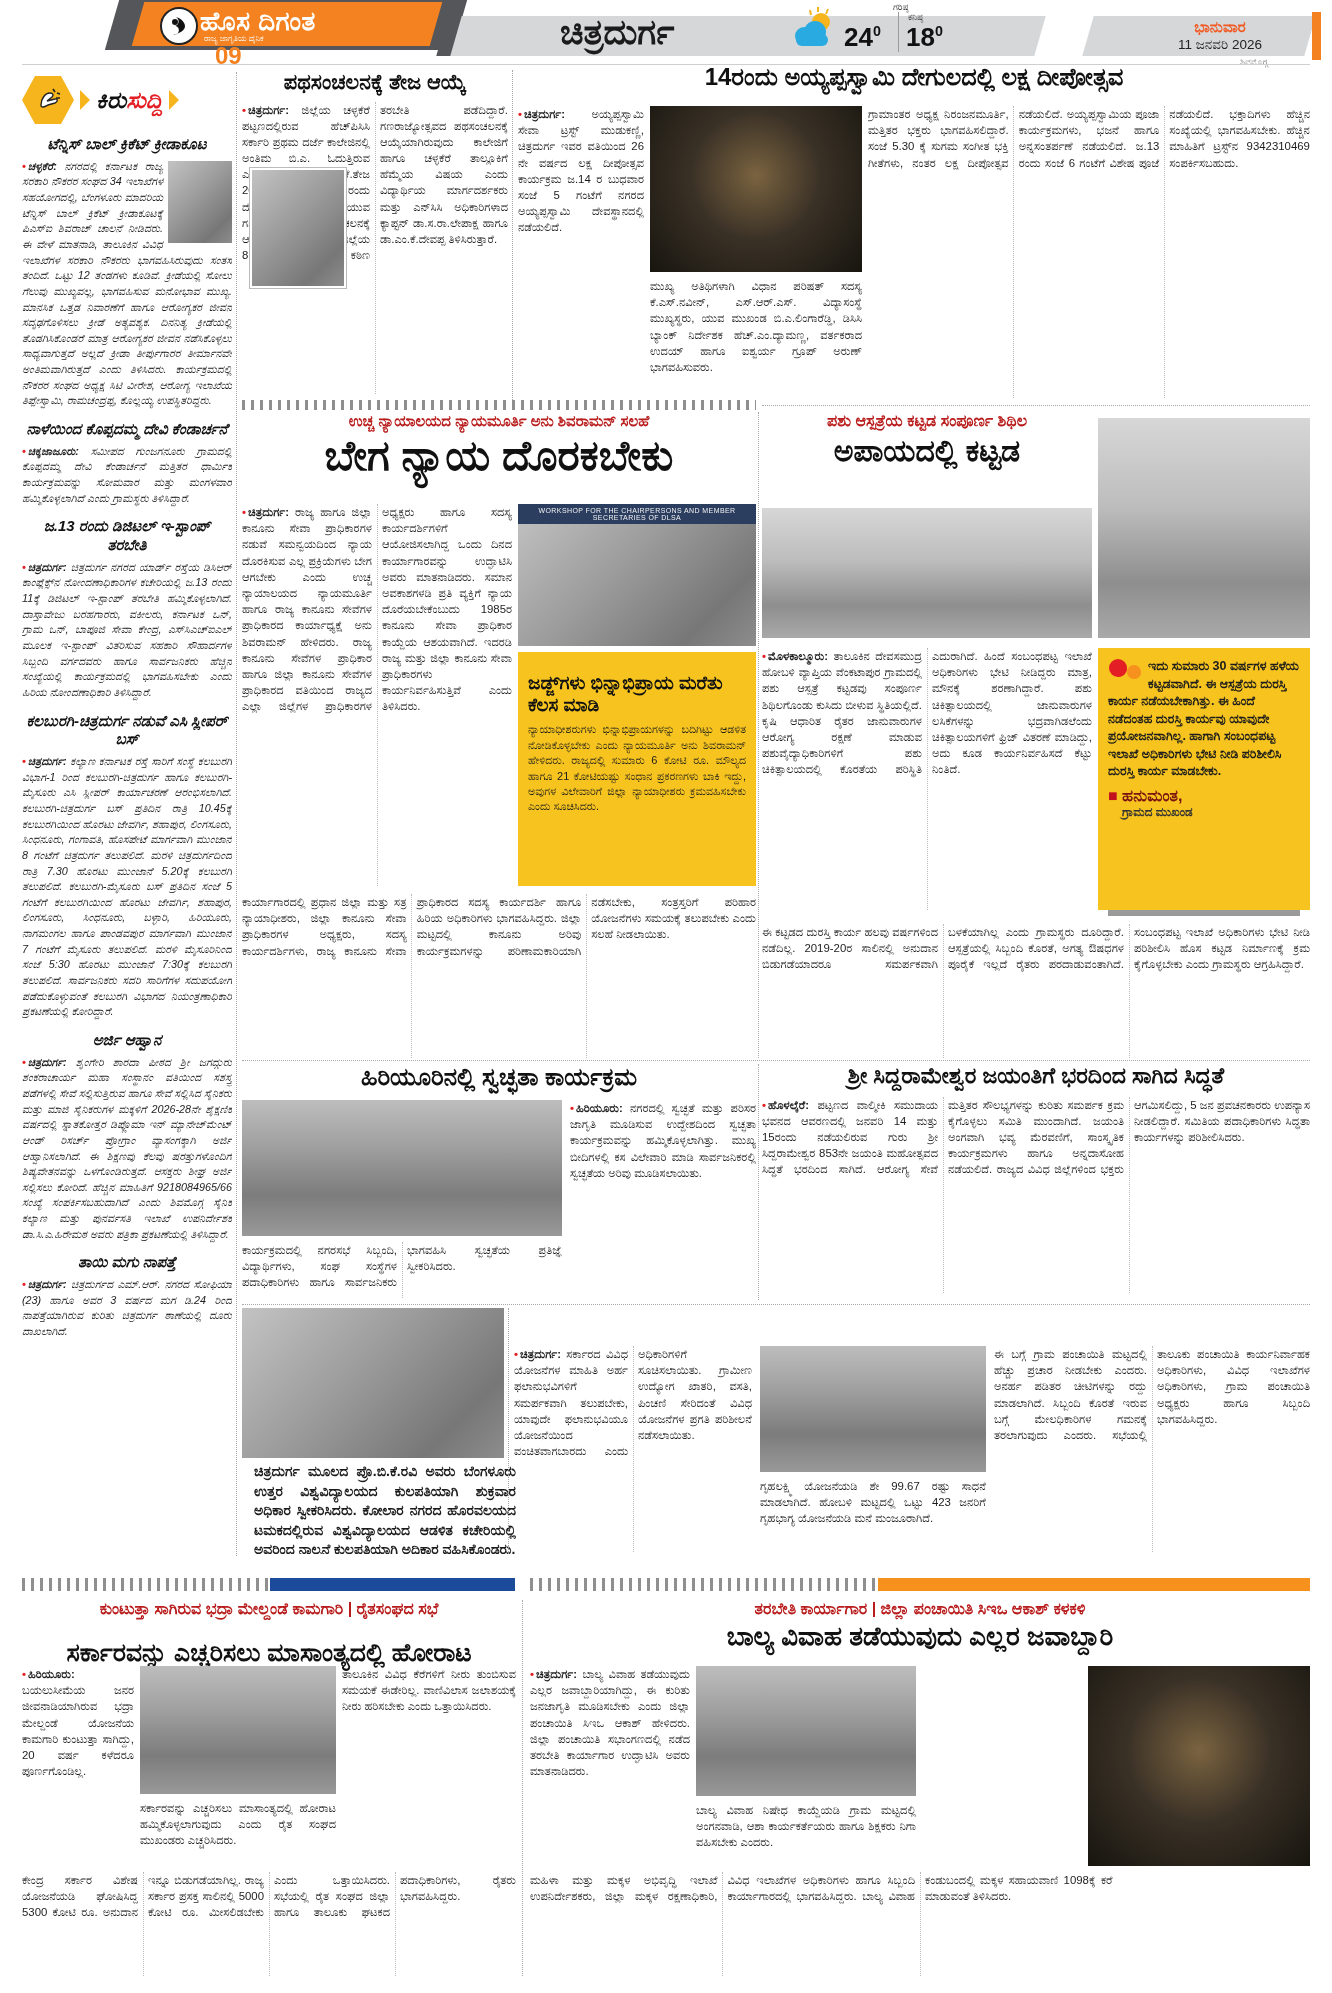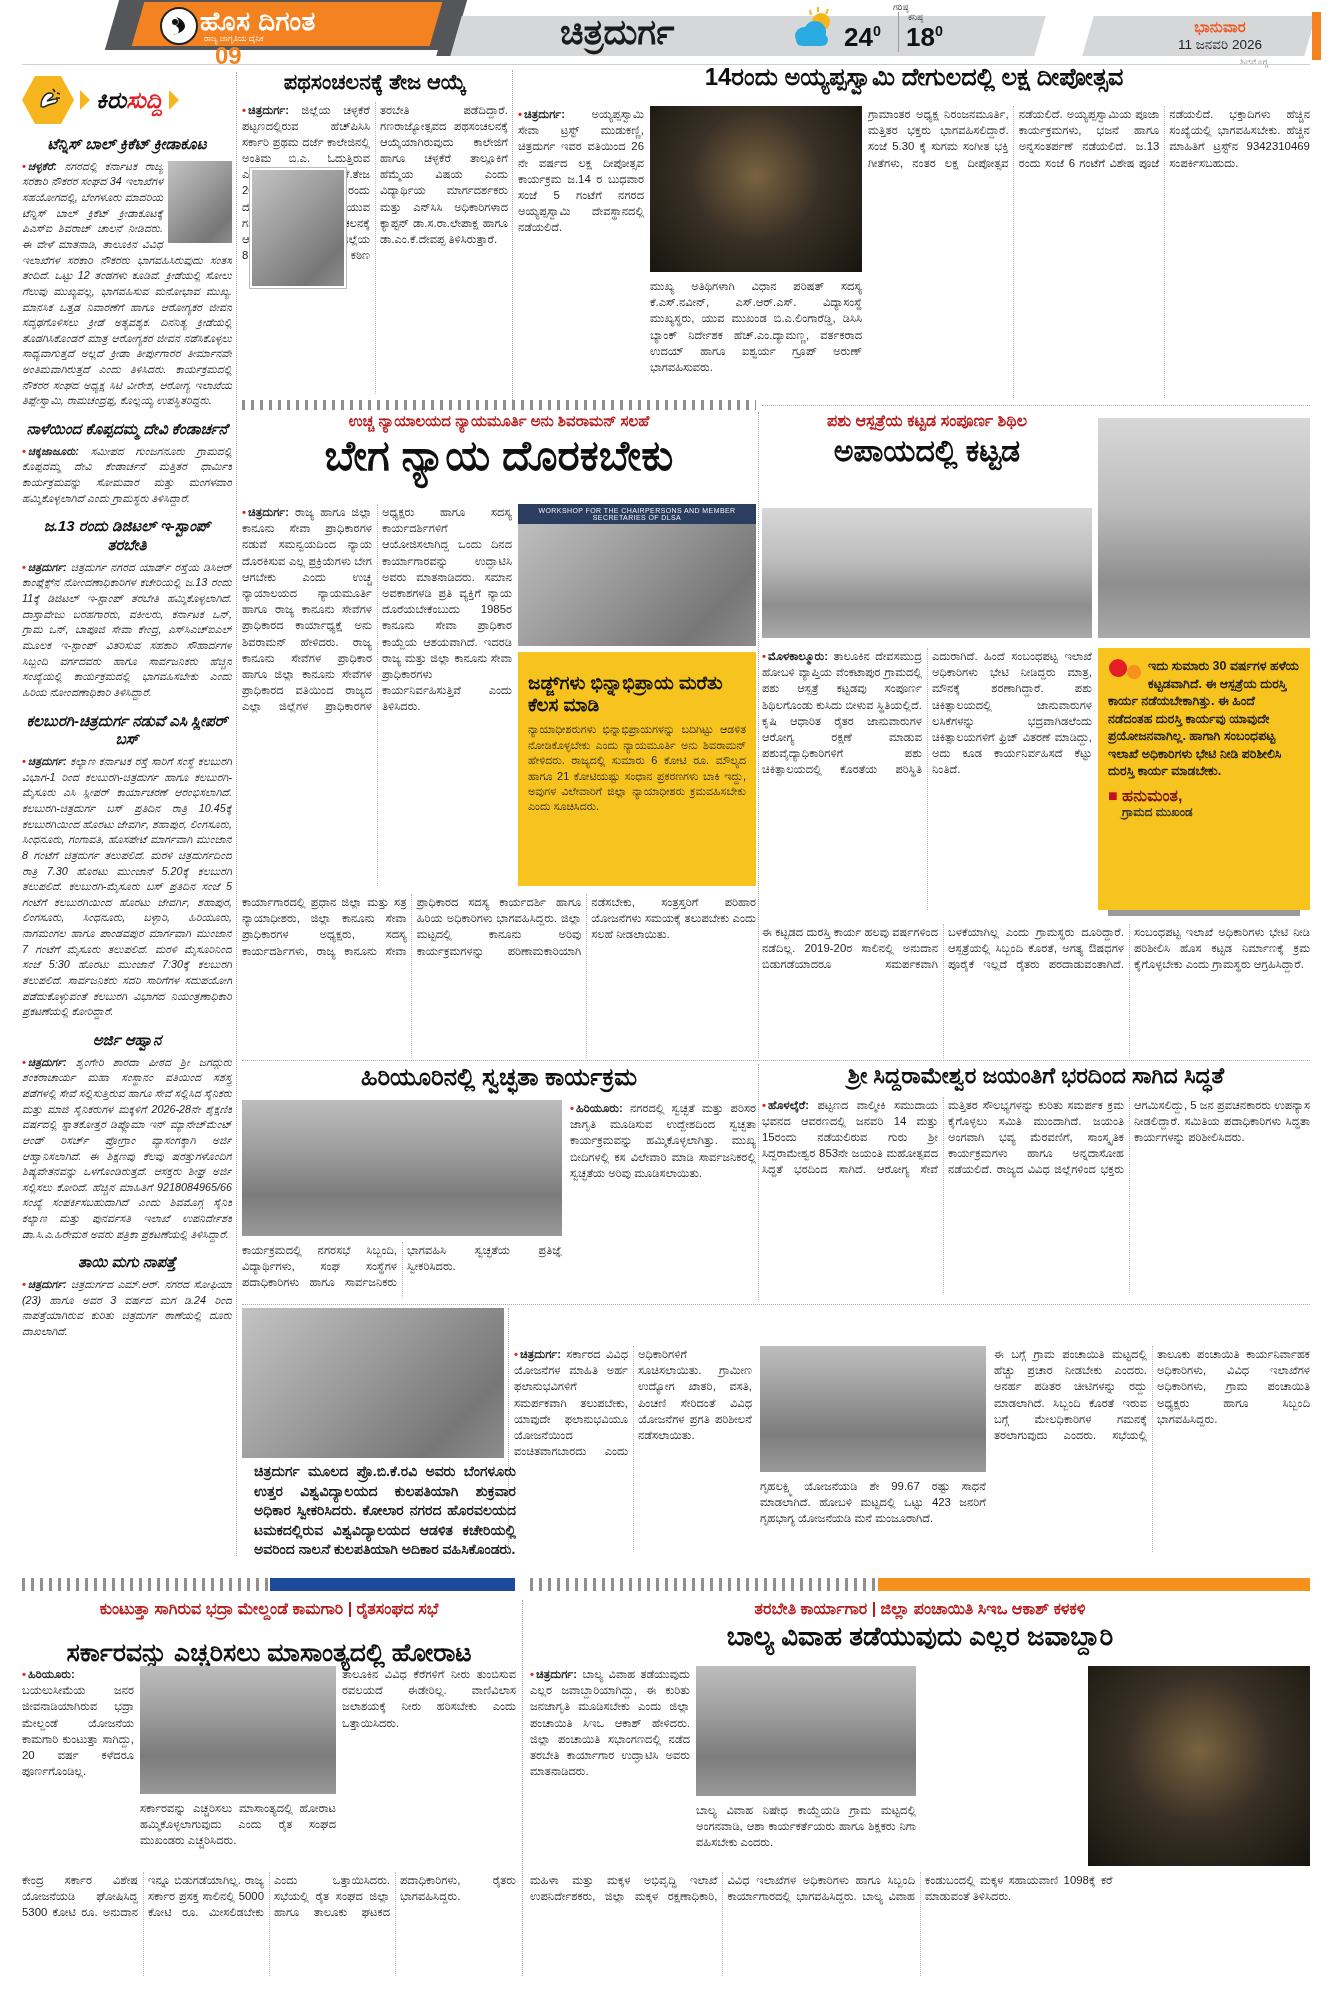--- a/index.html
+++ b/index.html
@@ -251,21 +251,21 @@
 
 <div class="abs" style="left:22px;top:1600px;width:494px;height:378px;">
   <div class="kick" style="font-size:16px;">ಕುಂಟುತ್ತಾ ಸಾಗಿರುವ ಭದ್ರಾ ಮೇಲ್ದಂಡೆ ಕಾಮಗಾರಿ | ರೈತಸಂಘದ ಸಭೆ</div>
   <div class="hl" style="font-size:25px;margin-top:20px;">ಸರ್ಕಾರವನ್ನು ಎಚ್ಚರಿಸಲು ಮಾಸಾಂತ್ಯದಲ್ಲಿ ಹೋರಾಟ</div>
   <div class="body abs" style="left:0;top:66px;width:112px;height:200px;">
     <span class="bullet">•</span><span class="dl">ಹಿರಿಯೂರು:</span>
     <span>ಬಯಲುಸೀಮೆಯ ಜನರ ಜೀವನಾಡಿಯಾಗಿರುವ ಭದ್ರಾ ಮೇಲ್ದಂಡೆ ಯೋಜನೆಯ ಕಾಮಗಾರಿ ಕುಂಟುತ್ತಾ ಸಾಗಿದ್ದು, 20 ವರ್ಷ ಕಳೆದರೂ ಪೂರ್ಣಗೊಂಡಿಲ್ಲ.</span>
   </div>
   <div class="photo ph-crowd abs" style="left:118px;top:66px;width:196px;height:128px;"></div>
   <div class="body abs" style="left:118px;top:200px;width:196px;height:66px;">ಸರ್ಕಾರವನ್ನು ಎಚ್ಚರಿಸಲು ಮಾಸಾಂತ್ಯದಲ್ಲಿ ಹೋರಾಟ ಹಮ್ಮಿಕೊಳ್ಳಲಾಗುವುದು ಎಂದು ರೈತ ಸಂಘದ ಮುಖಂಡರು ಎಚ್ಚರಿಸಿದರು.</div>
-  <div class="body abs" style="left:320px;top:66px;width:174px;height:200px;">ತಾಲೂಕಿನ ವಿವಿಧ ಕೆರೆಗಳಿಗೆ ನೀರು ತುಂಬಿಸುವ ರವಲಯದೆ ಈಡೇರಿಲ್ಲ. ವಾಣಿವಿಲಾಸ ಜಲಾಶಯಕ್ಕೆ ನೀರು ಹರಿಸಬೇಕು ಎಂದು ಒತ್ತಾಯಿಸಿದರು.</div>
+  <div class="body abs" style="left:320px;top:66px;width:174px;height:200px;">ತಾಲೂಕಿನ ವಿವಿಧ ಕೆರೆಗಳಿಗೆ ನೀರು ತುಂಬಿಸುವ ಸಮಯಕೆ ಈಡೇರಿಲ್ಲ. ವಾಣಿವಿಲಾಸ ಜಲಾಶಯಕ್ಕೆ ನೀರು ಹರಿಸಬೇಕು ಎಂದು ಒತ್ತಾಯಿಸಿದರು.</div>
   <div class="body c4 abs" style="left:0;top:272px;width:494px;height:104px;">ಕೇಂದ್ರ ಸರ್ಕಾರ ವಿಶೇಷ ಯೋಜನೆಯಡಿ ಘೋಷಿಸಿದ್ದ 5300 ಕೋಟಿ ರೂ. ಅನುದಾನ ಇನ್ನೂ ಬಿಡುಗಡೆಯಾಗಿಲ್ಲ. ರಾಜ್ಯ ಸರ್ಕಾರ ಪ್ರಸಕ್ತ ಸಾಲಿನಲ್ಲಿ 5000 ಕೋಟಿ ರೂ. ಮೀಸಲಿಡಬೇಕು ಎಂದು ಒತ್ತಾಯಿಸಿದರು. ಸಭೆಯಲ್ಲಿ ರೈತ ಸಂಘದ ಜಿಲ್ಲಾ ಹಾಗೂ ತಾಲೂಕು ಘಟಕದ ಪದಾಧಿಕಾರಿಗಳು, ರೈತರು ಭಾಗವಹಿಸಿದ್ದರು.</div>
 </div>
 
 <div class="abs vdot" style="left:522px;top:1600px;height:376px;"></div>
 
 <div class="abs" style="left:530px;top:1600px;width:780px;height:378px;">
   <div class="kick" style="font-size:16px;">ತರಬೇತಿ ಕಾರ್ಯಾಗಾರ | ಜಿಲ್ಲಾ ಪಂಚಾಯಿತಿ ಸಿಇಒ ಆಕಾಶ್ ಕಳಕಳಿ</div>
   <div class="hl" style="font-size:26px;margin-top:4px;">ಬಾಲ್ಯ ವಿವಾಹ ತಡೆಯುವುದು ಎಲ್ಲರ ಜವಾಬ್ದಾರಿ</div>
   <div class="body abs" style="left:0;top:66px;width:160px;height:200px;">
     <span class="bullet">•</span><span class="dl">ಚಿತ್ರದುರ್ಗ:</span>

